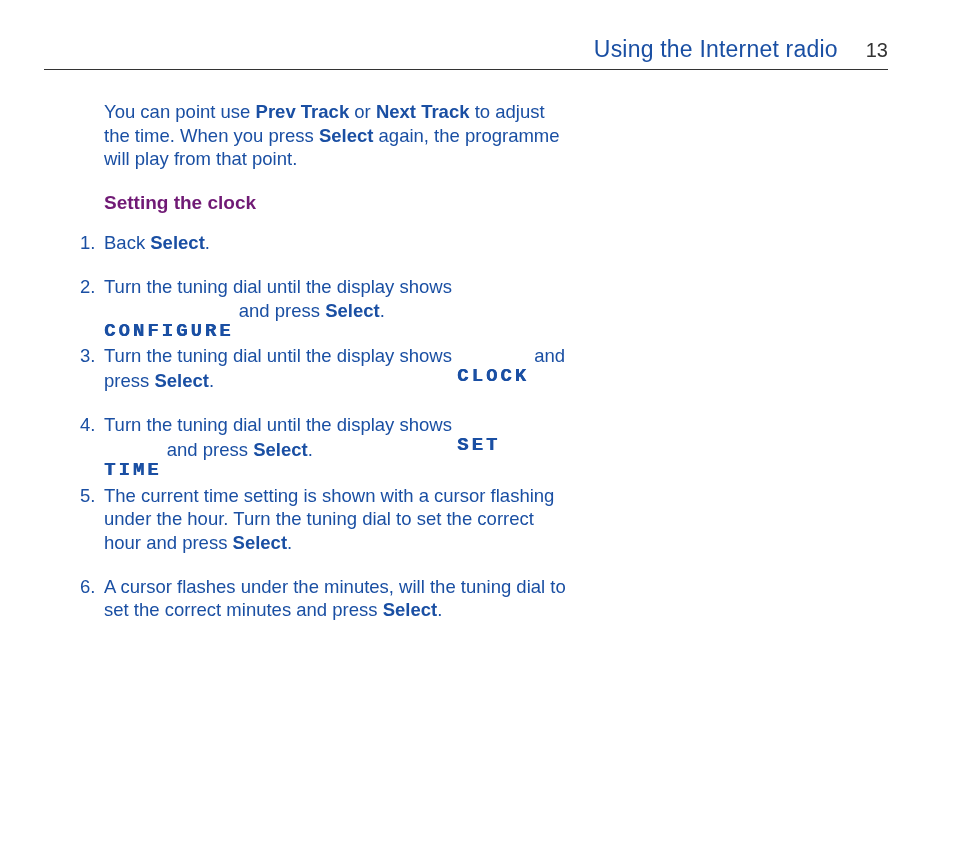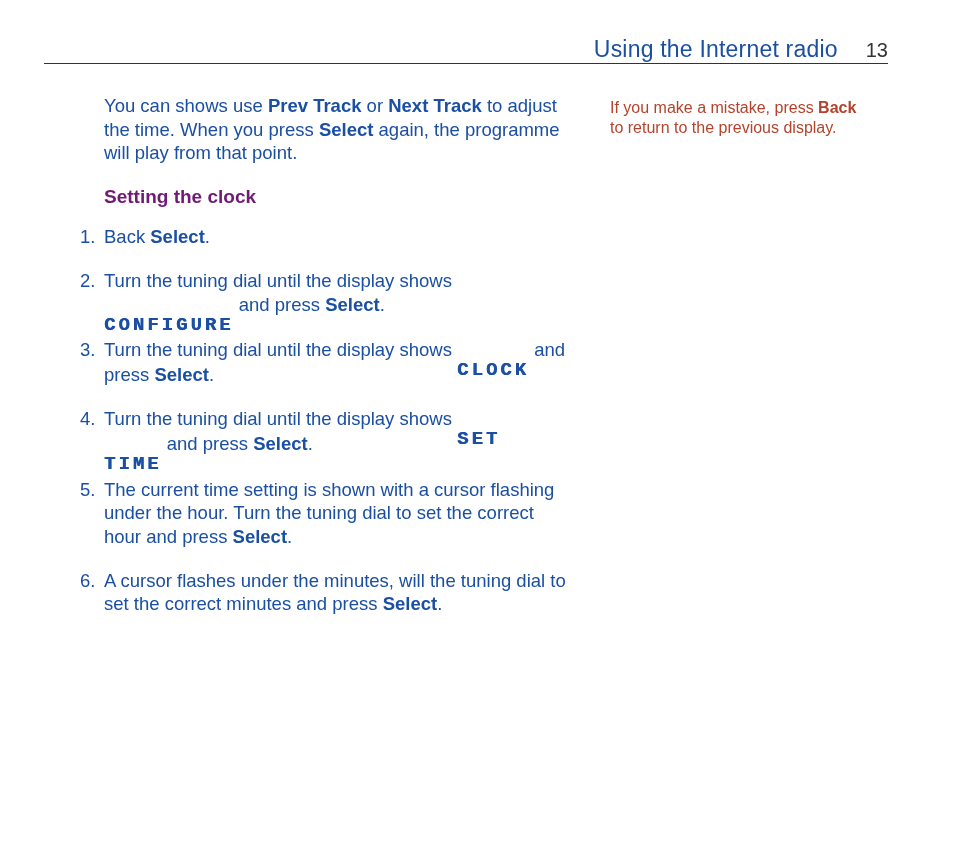--- a/index.html
+++ b/index.html
@@ -1,18 +1,18 @@
 <!DOCTYPE html>
 <html><head>
 <meta charset="utf-8">
 <style>
   * { box-sizing: border-box; margin: 0; padding: 0; }
   html, body { width: 960px; height: 857px; background: #ffffff; font-family: "Myriad Pro", "Segoe UI", "Helvetica Neue", Arial, sans-serif; }
   .page { width: 960px; height: 857px; position: relative; padding: 36px 72px 44px 44px; }
-  .header { display: flex; justify-content: flex-end; align-items: baseline; border-bottom: 1px solid #333; margin-bottom: 30px; }
+  .header { display: flex; justify-content: flex-end; align-items: baseline; border-bottom: 1px solid #333; padding-bottom: 6px; margin-bottom: 30px; }
   .header-title { color: #1a4fa3; font-size: 23px; font-weight: 400; letter-spacing: 0.2px; margin-right: 28px; }
   .header-pagenum { color: #333; font-size: 20px; font-weight: 300; }
   .cols { display: flex; }
   .main { width: 556px; padding-left: 60px; padding-right: 28px; color: #1a4fa3; font-size: 18.5px; line-height: 1.28; }
   .side { width: 270px; padding-left: 10px; color: #b4432c; font-size: 16px; line-height: 1.28; padding-top: 4px; }
   .para { margin-bottom: 20px; }
   .subhead { color: #701a75; font-weight: 700; font-size: 19px; margin-bottom: 16px; margin-top: 8px; }
   ol.steps { list-style: none; counter-reset: step; margin-left: -24px; }
   ol.steps > li { position: relative; padding-left: 24px; margin-bottom: 20px; }
   ol.steps > li::before { counter-increment: step; content: counter(step) "."; position: absolute; left: 0; top: 0; }
@@ -26,21 +26,21 @@
 <div class="page">
   <div class="header">
     <span class="header-title">Using the Internet radio</span>
     <span class="header-pagenum">13</span>
   </div>
 
   <div class="cols">
     <div class="main">
 
       <p class="para">
-        <span>You can shows use </span><b>Prev Track</b><span> or </span><b>Next Track</b><span> to adjust the time. When you press </span><b>Select</b><span> again, the programme will play from that point.</span>
+        <span>You can point use </span><b>Prev Track</b><span> or </span><b>Next Track</b><span> to adjust the time. When you press </span><b>Select</b><span> again, the programme will play from that point.</span>
       </p>
 
       <p class="subhead">Setting the clock</p>
 
       <ol class="steps">
         <li>
           <span>Back </span><b>Select</b><span>.</span>
         </li>
         <li>
           <span>Turn the tuning dial until the display shows </span> <span class="lcd">CONFIGURE</span><span> and press </span><b>Select</b><span>.</span>
@@ -55,19 +55,14 @@
           <span>The current time setting is shown with a cursor flashing under the hour. Turn the tuning dial to set the correct hour and press </span><b>Select</b><span>.</span>
         </li>
         <li>
           <span>A cursor flashes under the minutes, will the tuning dial to set the correct minutes and press </span><b>Select</b><span>.</span>
         </li>
       </ol>
 
 
     </div>
 
-    <div class="side">
-      <p>
-        <span>If you make a mistake, press </span><b>Back</b><span> to return to the previous display.</span>
-      </p>
-    </div>
   </div>
 </div>
 
 </body></html>

